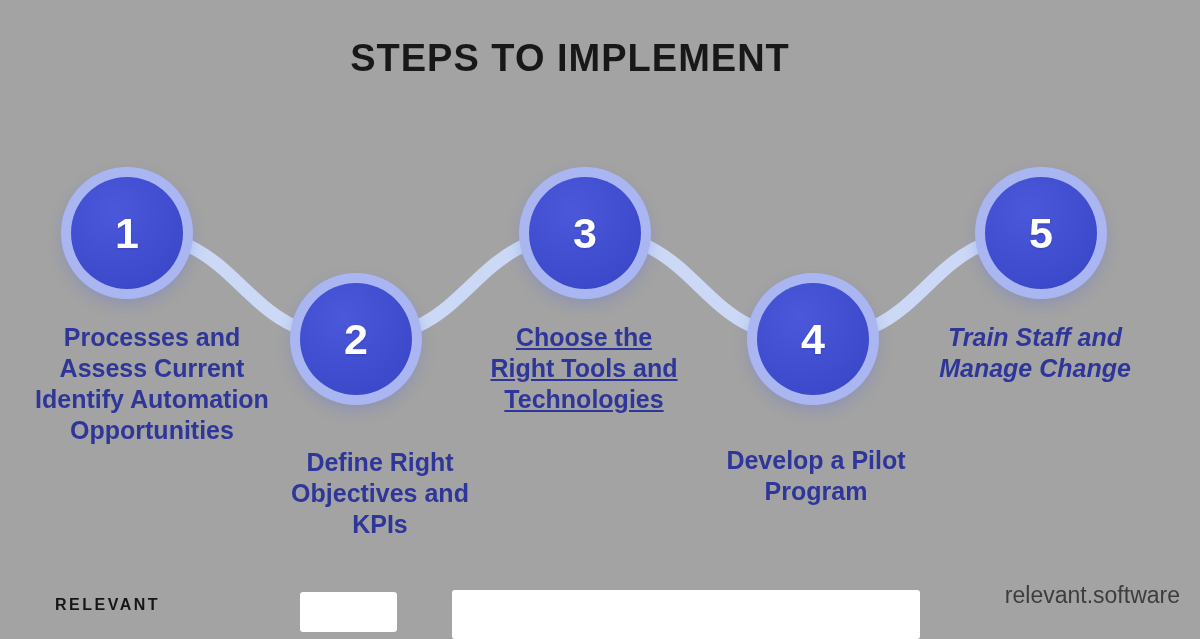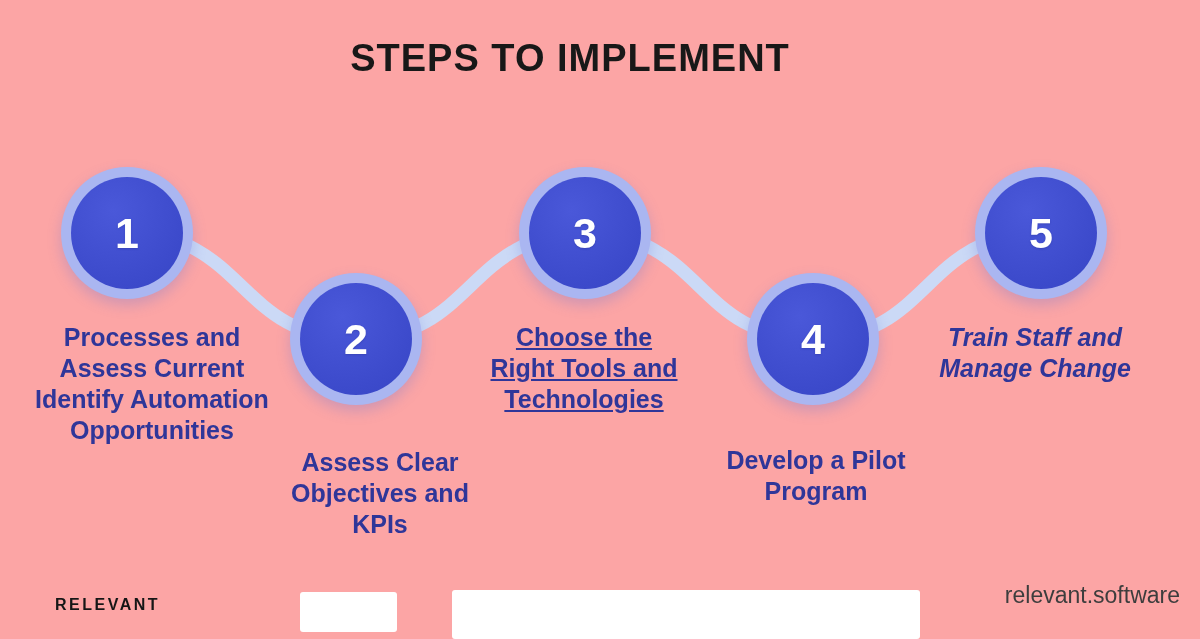--- a/index.html
+++ b/index.html
@@ -4,21 +4,21 @@
 <style>
   html, body {
     margin: 0;
     padding: 0;
     background: #ffffff;
   }
   .canvas {
     position: relative;
     width: 1200px;
     height: 639px;
-    background: #fca5a5;
+    background: #a3a3a3;
     overflow: hidden;
     font-family: "Liberation Sans", sans-serif;
   }
 
   
   .title {
     position: absolute;
     top: 36px;
     left: 0;
     width: 1140px;
@@ -155,21 +155,21 @@
     </div>
   </div>
 
   <div class="step-label lab-1">
     <span>Processes and</span>
     <span>Assess Current</span>
     <span>Identify Automation</span>
     <span>Opportunities</span>
   </div>
   <div class="step-label lab-2">
-    <span>Assess Clear</span>
+    <span>Define Right</span>
     <span>Objectives and</span>
     <span>KPIs</span>
   </div>
   <div class="step-label lab-3">
     <span>Choose the</span>
     <span>Right Tools and</span>
     <span>Technologies</span>
   </div>
   <div class="step-label lab-4">
     <span>Develop a Pilot</span>

